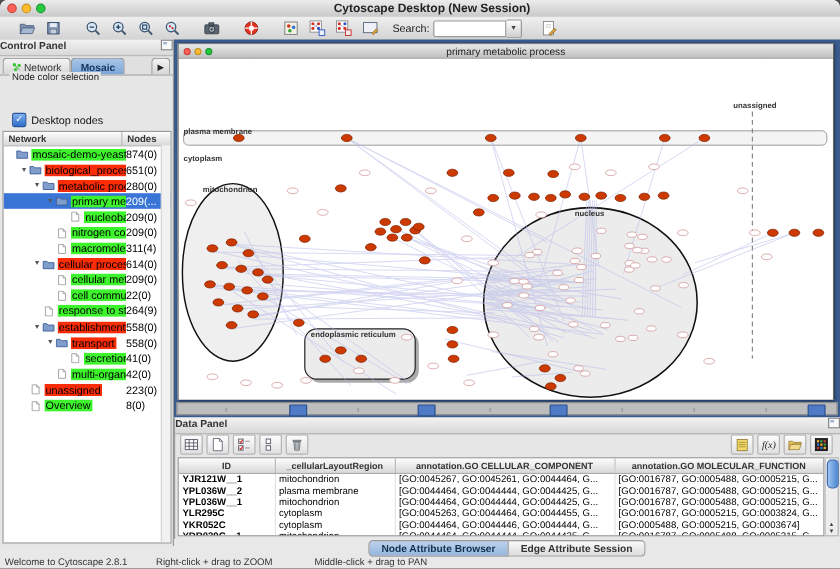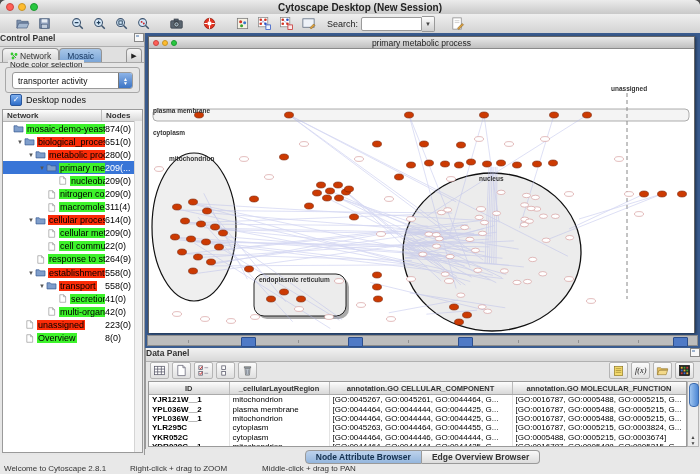--- a/index.html
+++ b/index.html
@@ -35,21 +35,21 @@
     background:#e6e6e6;border-right:1px solid #9a9a9a;box-sizing:border-box;}
   .panel-head{height:13px;background:linear-gradient(#f2f2f2,#d8d8d8);border-bottom:1px solid #b0b0b0;
     display:flex;align-items:flex-start;justify-content:space-between;padding:0 0;}
   .panel-head .ph-title{font-size:8.5px;font-weight:bold;color:#333;}
   .float-icon{width:8px;height:7px;border:1px solid #888;background:#f8f8f8;position:relative;}
   .float-icon:before{content:"";position:absolute;left:1px;top:1px;width:3px;height:2px;background:#9db3cf;}
   #cp-tabs{height:15px;display:flex;align-items:flex-end;padding:0 2px;border-bottom:1px solid #a8a8a8;background:#e0e0e0;}
   .cp-tab{height:13px;display:flex;align-items:center;justify-content:center;gap:2px;
     border:1px solid #949494;border-bottom:none;border-radius:4px 4px 0 0;
     background:linear-gradient(#f4f4f4,#d6d6d6);font-size:8.5px;color:#333;padding:0 7px;}
-  .cp-tab.sel{background:linear-gradient(#a8c6e8,#7ba6d8);font-weight:normal;color:#15355e;}
+  .cp-tab.sel{background:linear-gradient(#a8c6e8,#7ba6d8);font-weight:bold;color:#15355e;}
   .cp-tab-arrow{margin-left:auto;width:14px;height:13px;border:1px solid #949494;border-bottom:none;
     border-radius:4px 4px 0 0;background:linear-gradient(#f4f4f4,#d6d6d6);
     font-size:7px;color:#222;display:flex;align-items:center;justify-content:center;}
   #node-color-group{position:absolute;left:5px;top:34px;width:133px;height:24px;
     border:1px solid #a8a8a8;border-radius:3px;}
   #node-color-label{position:absolute;left:8px;top:27px;font-size:8px;color:#222;background:#e6e6e6;padding:0 2px;}
   #color-select{position:absolute;left:6px;top:4px;width:119px;height:15px;background:#fff;
     border:1px solid #9a9a9a;border-radius:3px;display:flex;align-items:center;overflow:hidden;}
   #color-select .sel-text{flex:1;font-size:8.5px;color:#111;padding-left:5px;white-space:nowrap;}
   #color-select .sel-stepper{width:13px;height:15px;background:linear-gradient(#8db4e8,#3c74c4);
@@ -269,26 +269,20 @@
             <circle cx="3" cy="6" r="1.4" fill="#35c92e"></circle>
           </svg>
         <span>Network</span>
       </div>
       <div class="cp-tab sel">
         <span>Mosaic</span>
       </div>
       <div class="cp-tab-arrow">▶</div>
     </div>
     <span id="node-color-label">Node color selection</span>
-    <div id="node-color-group">
-      <div id="color-select">
-        <span class="sel-text">transporter activity</span>
-        <span class="sel-stepper">▲<br>▼</span>
-      </div>
-    </div>
     <div id="select-nodes-row">
       <span id="select-nodes-box">✓</span>
       <span id="select-nodes-label">Desktop nodes</span>
     </div>
     <div id="tree-wrap">
       <div id="tree-header">
         <span class="th th1">Network</span>
         <span class="th th2">Nodes</span>
       </div>
       <div id="tree-rows">
@@ -846,21 +840,21 @@
       </table>
     </div>
     <div id="dp-scroll">
       <div id="dp-thumb"></div>
       <div class="dp-arrows">▲<br>▼</div>
     </div>
   </div>
 
   <div id="attr-tabs">
       <div class="attr-tab sel">Node Attribute Browser</div>
-      <div class="attr-tab">Edge Overview Browser</div>
+      <div class="attr-tab">Edge Attribute Session</div>
     </div>
 
   <div id="status-bar">
       <span style="left: 4px;">Welcome to Cytoscape 2.8.1</span>
       <span style="left: 130px;">Right-click + drag to ZOOM</span>
       <span style="left: 262px;">Middle-click + drag to PAN</span>
     </div>
 
 </div>
 

